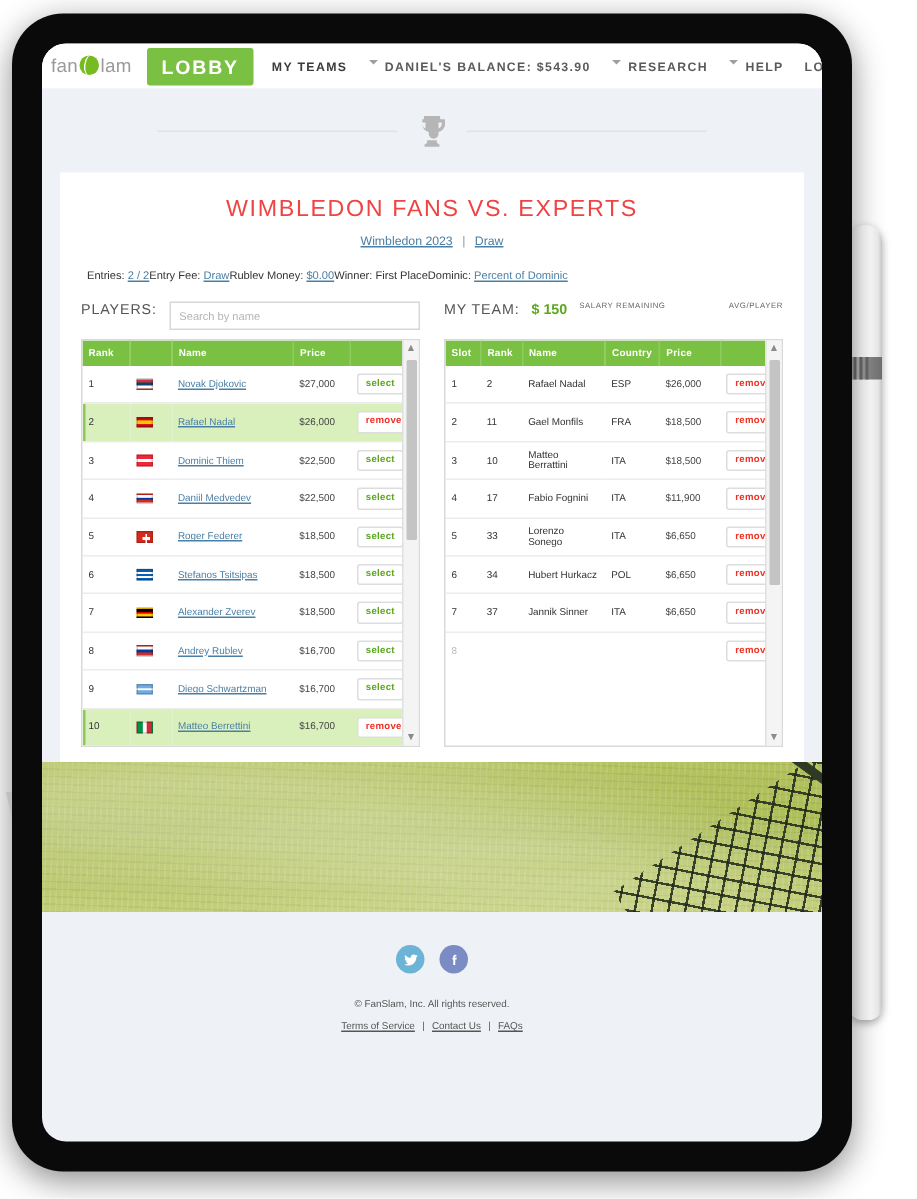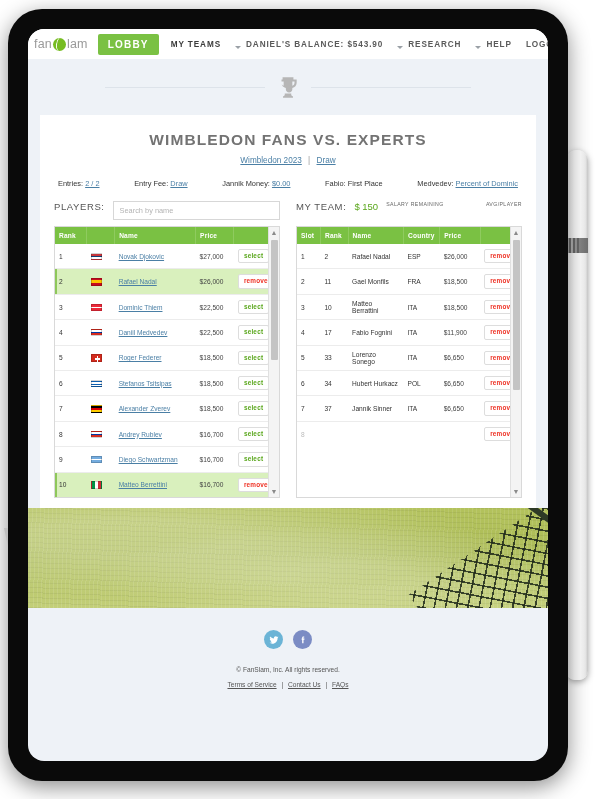--- a/index.html
+++ b/index.html
@@ -50,41 +50,41 @@
   }
 
   
   .navbar {
     background: #ffffff; height: 30px;
     display: flex; align-items: center;
     padding: 0 8px 0 6px;
     border-radius: 14px 14px 0 0;
     white-space: nowrap;
   }
-  .logo { display: flex; align-items: center; margin-right: 10px; }
+  .logo { display: flex; margin-right: 10px; }
   .logo-text { font-size: 12.5px; color: #9a9a9a; letter-spacing: .2px; }
   .logo-ball {
     width: 13px; height: 13px; border-radius: 50%;
     background: #76bc21; position: relative; margin: 0 1px;
     display: inline-block;
   }
   .logo-ball::before {
     content:""; position:absolute; left:3.5px; top:-1px;
     width:9px; height:15px; border-radius:50%;
     border-left:1.6px solid #fff; border-right:0;
     transform: rotate(8deg);
   }
   .nav-lobby {
-    background: #7ac143; color: #fff; font-size: 10px; font-weight: bold;
+    background: #7ac143; color: #fff; font-size: 13px; font-weight: bold;
     letter-spacing: 1.2px; padding: 5px 10px; border-radius: 2px;
     margin-right: 12px;
   }
   .nav-item {
     font-size: 8.2px; font-weight: bold; letter-spacing: .9px;
-    color: #3b3b3b; margin-right: 14px; display: flex; align-items: flex-end;
+    color: #3b3b3b; margin-right: 14px; display: flex; align-items: flex-start;
   }
   .nav-item.light { color: #5a5a5a; font-weight: bold; }
   .caret {
     display: inline-block; width: 0; height: 0; margin-right: 5px;
     border-left: 3px solid transparent; border-right: 3px solid transparent;
     border-top: 3.5px solid #9aa0a6;
   }
 
   
   .hero-band {
@@ -95,49 +95,49 @@
   .trophy { width: 26px; height: 26px; }
 
   
   .card {
     background: #ffffff;
     margin: 0 12px;
     padding: 16px 8px 10px;
   }
   .contest-title {
     text-align: center; font-size: 15.5px; letter-spacing: 1.1px;
-    color: #737373; font-weight: bold;
+    color: #ef4444; font-weight: normal;
   }
   .contest-sub {
     text-align: center; font-size: 8.2px; color: #666; margin-top: 7px;
   }
   .contest-sub a { color: #4a7fa5; text-decoration: underline; }
   .contest-sub .sep { color:#999; margin: 0 4px; }
 
   .info-row {
-    display: flex; justify-content: space-between; align-items: center;
+    display: flex; justify-content: flex-start; align-items: center;
     font-size: 7.4px; color: #333; margin: 14px 6px 0; padding: 0 4px;
   }
   .info-row a { color: #4a7fa5; text-decoration: underline; }
 
   
   .panels { display: flex; gap: 16px; margin-top: 13px; padding: 0 6px; }
   .panel { flex: 1 1 0; min-width: 0; }
 
   .panel-head {
     display: flex; gap: 8px; height: 20px; margin-bottom: 5px;
   }
   .panel-label { font-size: 9.5px; color: #555; letter-spacing: .6px; }
   .search-input {
     flex: 1; height: 19px; border: 1px solid #d7d7d7; background: #fff;
     font-size: 7.4px; color: #333; padding: 0 6px; outline: none;
     font-family: "Liberation Sans", sans-serif;
   }
   .search-input::placeholder { color: #b4b4b4; }
-  .salary { font-size: 9.5px; font-weight: normal; color: #5aa71c; }
+  .salary { font-size: 9.5px; font-weight: bold; color: #5aa71c; }
   .salary-sub { font-size: 5.2px; color: #666; letter-spacing: .4px; }
   .avg-player { font-size: 5.2px; color: #666; letter-spacing: .4px; margin-left: auto; }
 
   
   .table-wrap {
     position: relative; border: 1px solid #d9d9d9; background: #fff;
     height: 272px; display: flex;
   }
   .table-scroll { flex: 1; overflow: hidden; }
   table { width: 100%; border-collapse: collapse; table-layout: fixed; }
@@ -283,29 +283,29 @@
         <div class="info-row">
           <span>
             <span>Entries:</span>
             <a href="#">2 / 2</a>
           </span>
           <span>
             <span>Entry Fee:</span>
             <a href="#">Draw</a>
           </span>
           <span>
-            <span>Jannik Money:</span>
+            <span>Rublev Money:</span>
             <a href="#">$0.00</a>
           </span>
           <span>
-            <span>Fabio:</span>
+            <span>Winner:</span>
             <span>First Place</span>
           </span>
           <span>
-            <span>Medvedev:</span>
+            <span>Dominic:</span>
             <a href="#">Percent of Dominic</a>
           </span>
         </div>
 
         <div class="panels">
 
           <div class="panel">
             <div class="panel-head">
               <span class="panel-label">PLAYERS:</span>
               <input class="search-input" type="text" placeholder="Search by name" style="">

